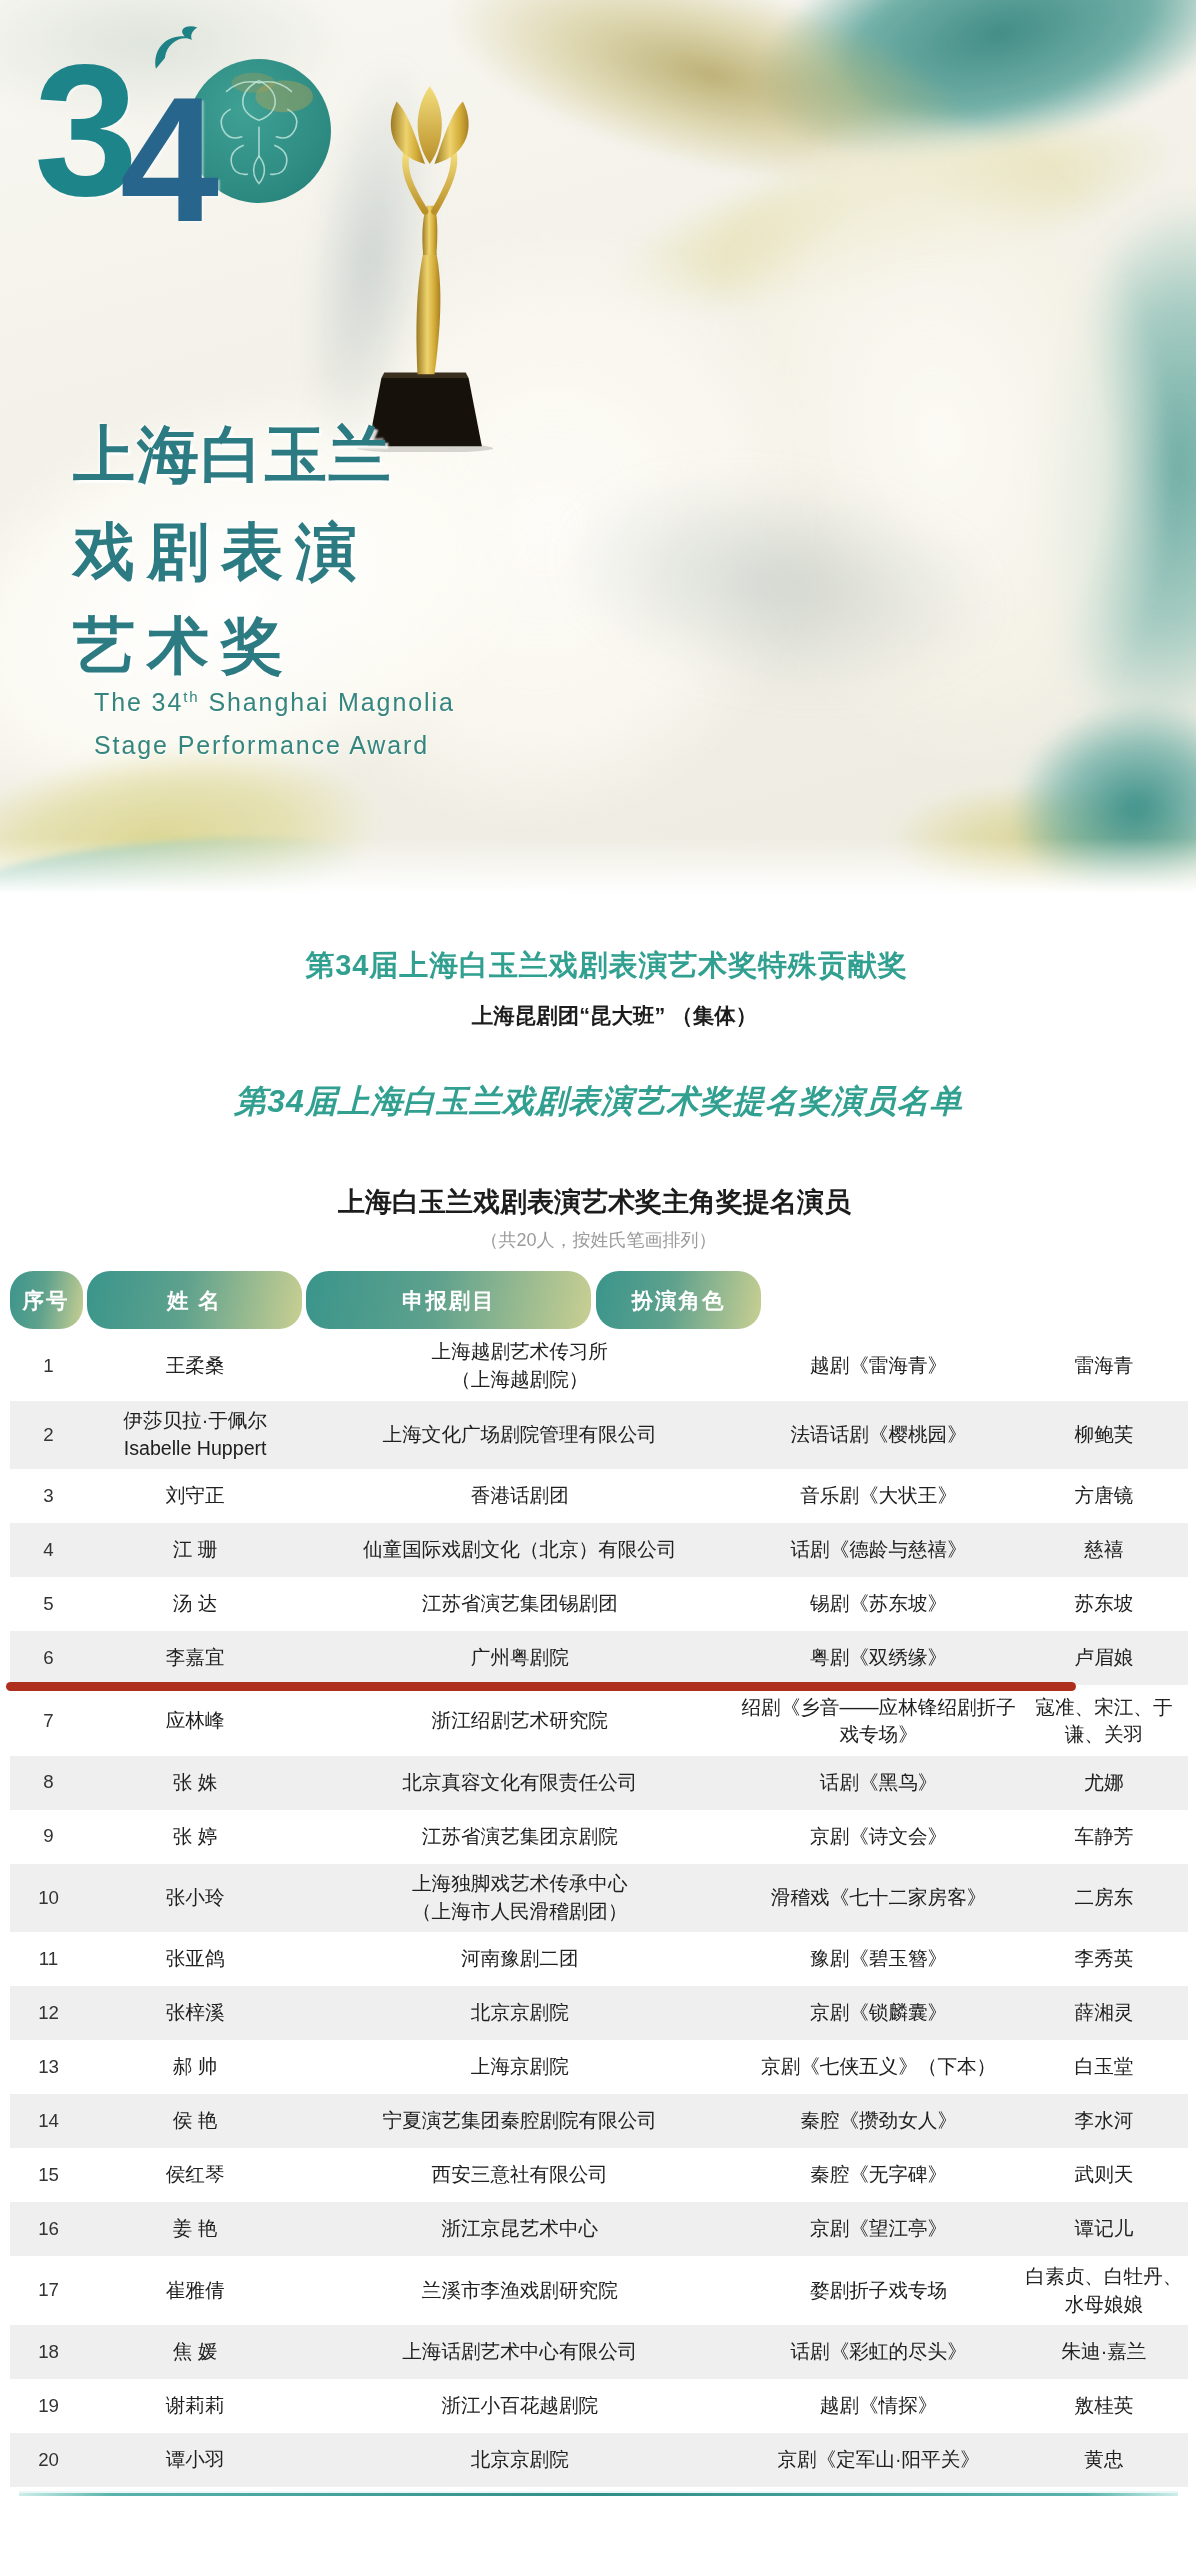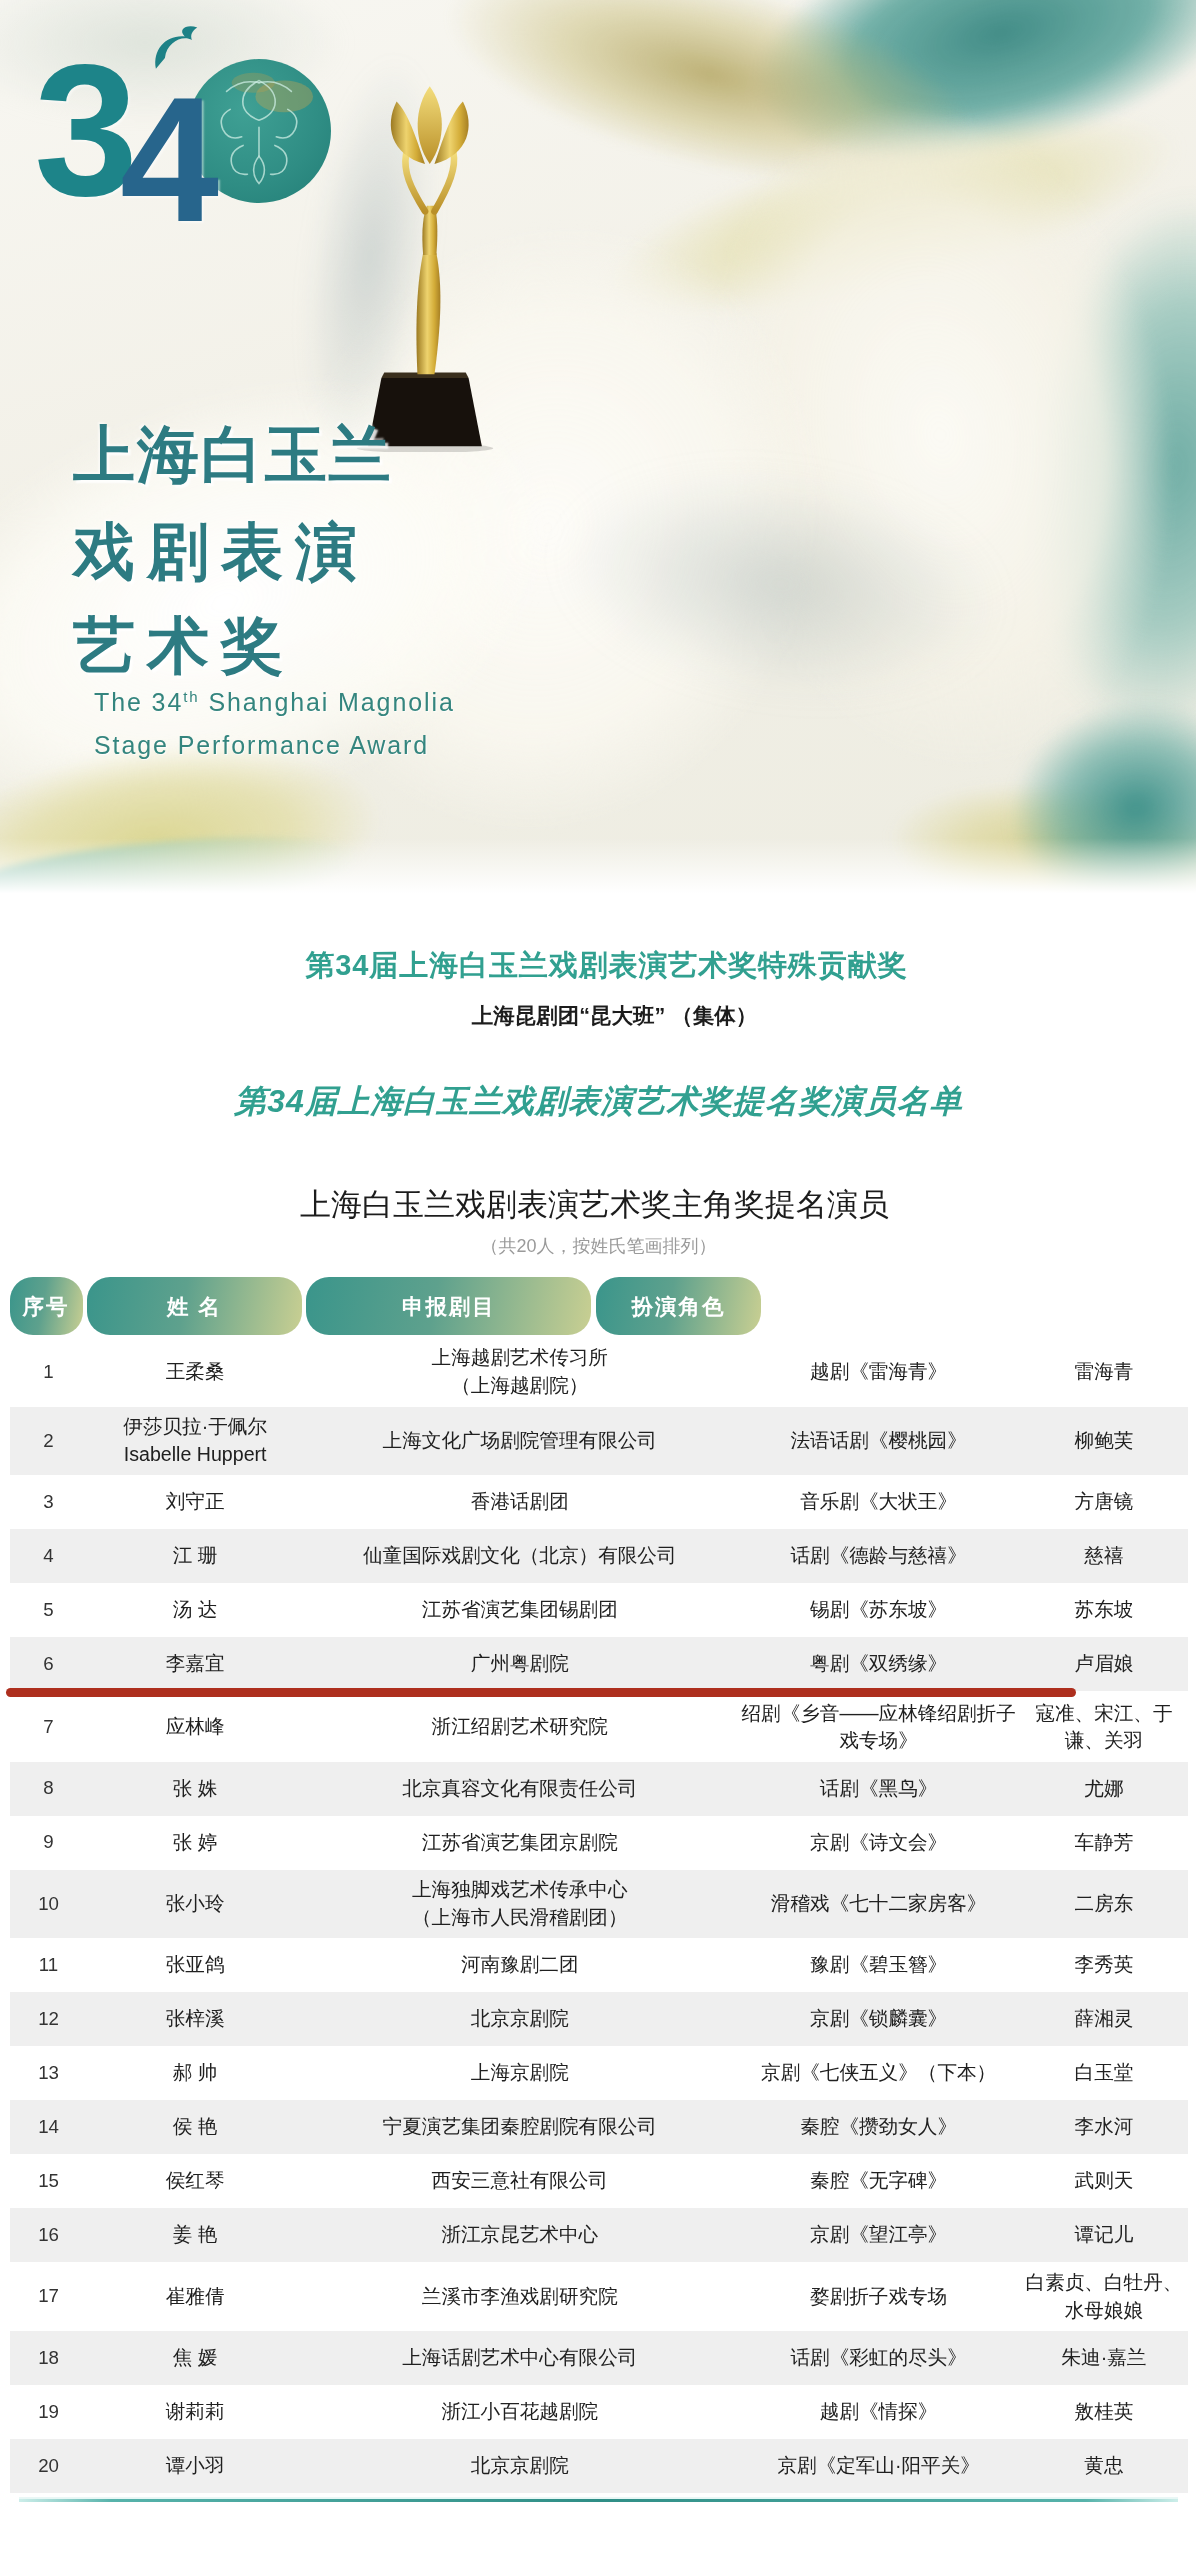--- a/index.html
+++ b/index.html
@@ -59,21 +59,21 @@
   .en2{top:731px;}
   .en-title sup{font-size:15px;}
 
   .trophy{position:absolute;left:348px;top:73px;width:154px;height:379px;z-index:4;}
 
   
   .sect{text-align:center;}
   .h-teal1{margin:43px 0 0 16px;font-size:29px;font-weight:700;color:#31a090;letter-spacing:0.9px;}
   .winner{margin:15px 0 0 16px;font-size:21.5px;font-weight:700;color:#1c1c1c;padding-left:16px;}
   .h-teal2{margin:50px 0 0 0;font-size:32px;font-weight:700;color:#31a090;letter-spacing:0.9px;font-style:italic;}
-  .tbl-title{margin:60px 8px 0 0;font-size:31px;font-weight:400;color:#1c1c1c;}
+  .tbl-title{margin:60px 8px 0 0;font-size:27px;font-weight:700;color:#1c1c1c;}
   .tbl-note{margin:8.4px 0 0 0;font-size:18px;color:#9a9a9a;}
 
   
   .award-table{width:1178px;margin:18.7px auto 0 auto;}
   .thead{display:flex;gap:4.7px;}
   .th{height:58px;display:flex;align-items:center;justify-content:center;
       color:#fff;font-size:21.5px;font-weight:700;letter-spacing:1.9px;
       background:linear-gradient(100deg,#3a958b 0%,#5ea18d 45%,#c9cf92 100%);border-radius:23px;}
   .c0{width:6.2%;}
   .c1{width:18.2%;}

